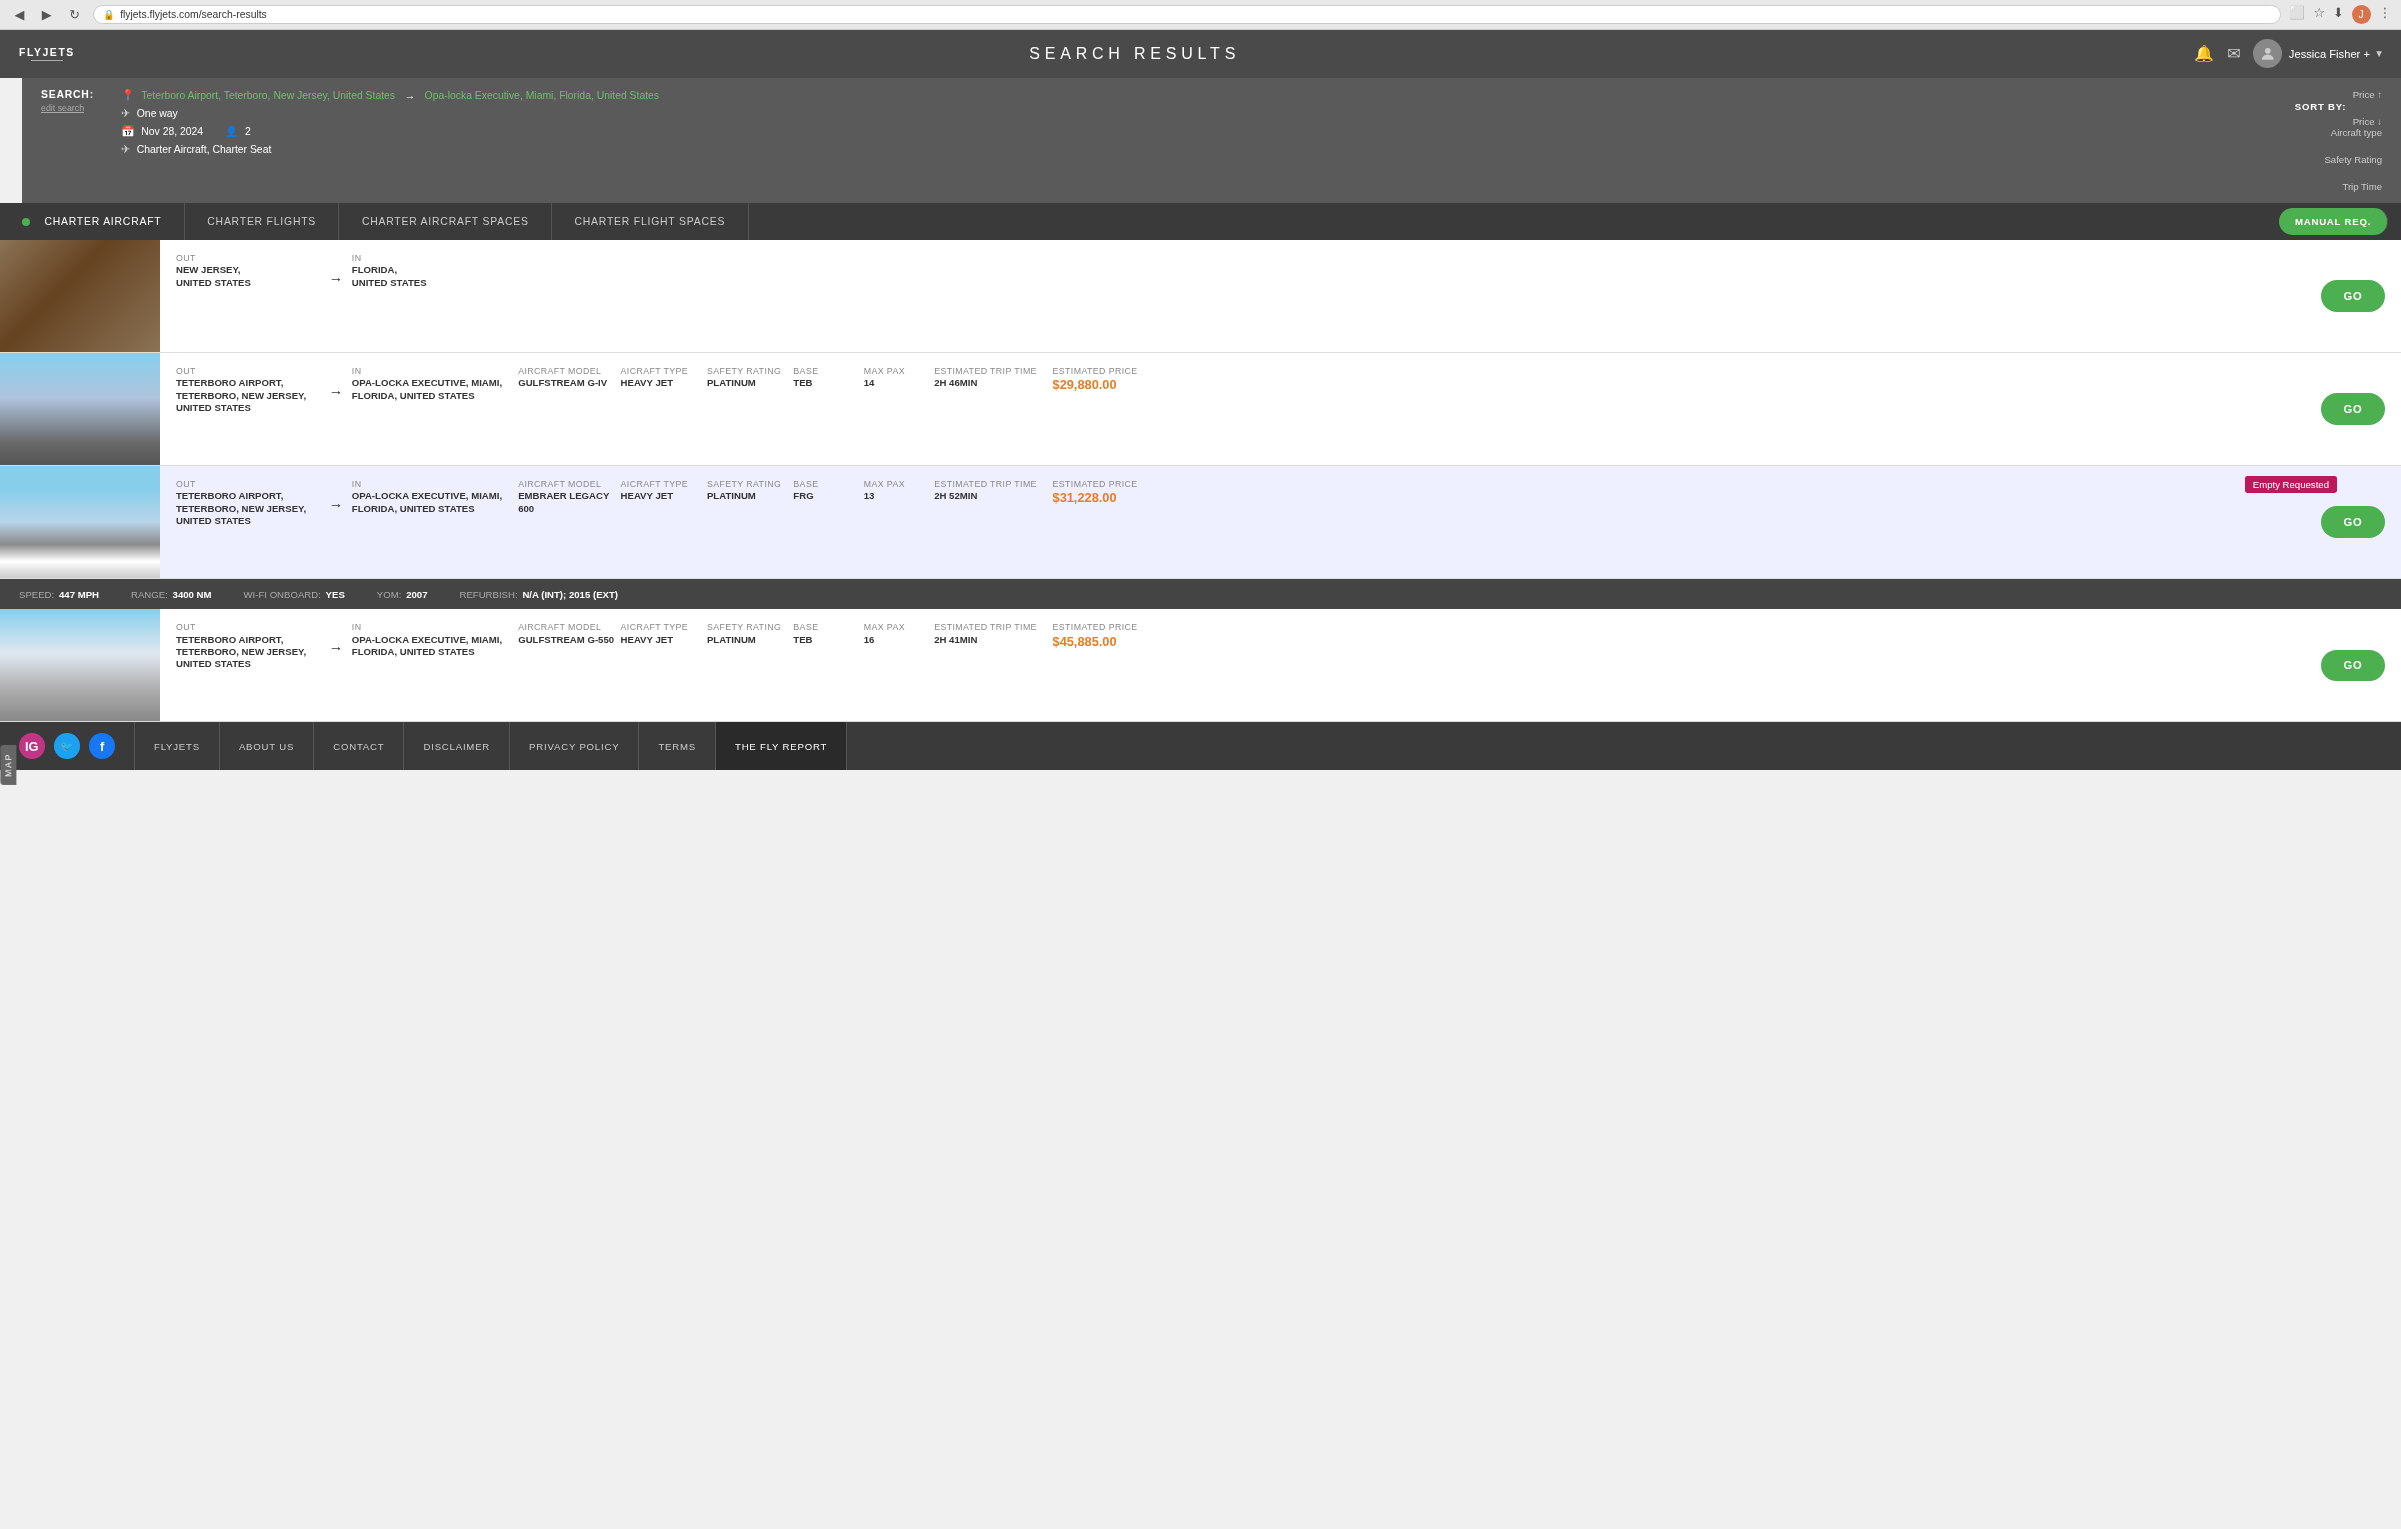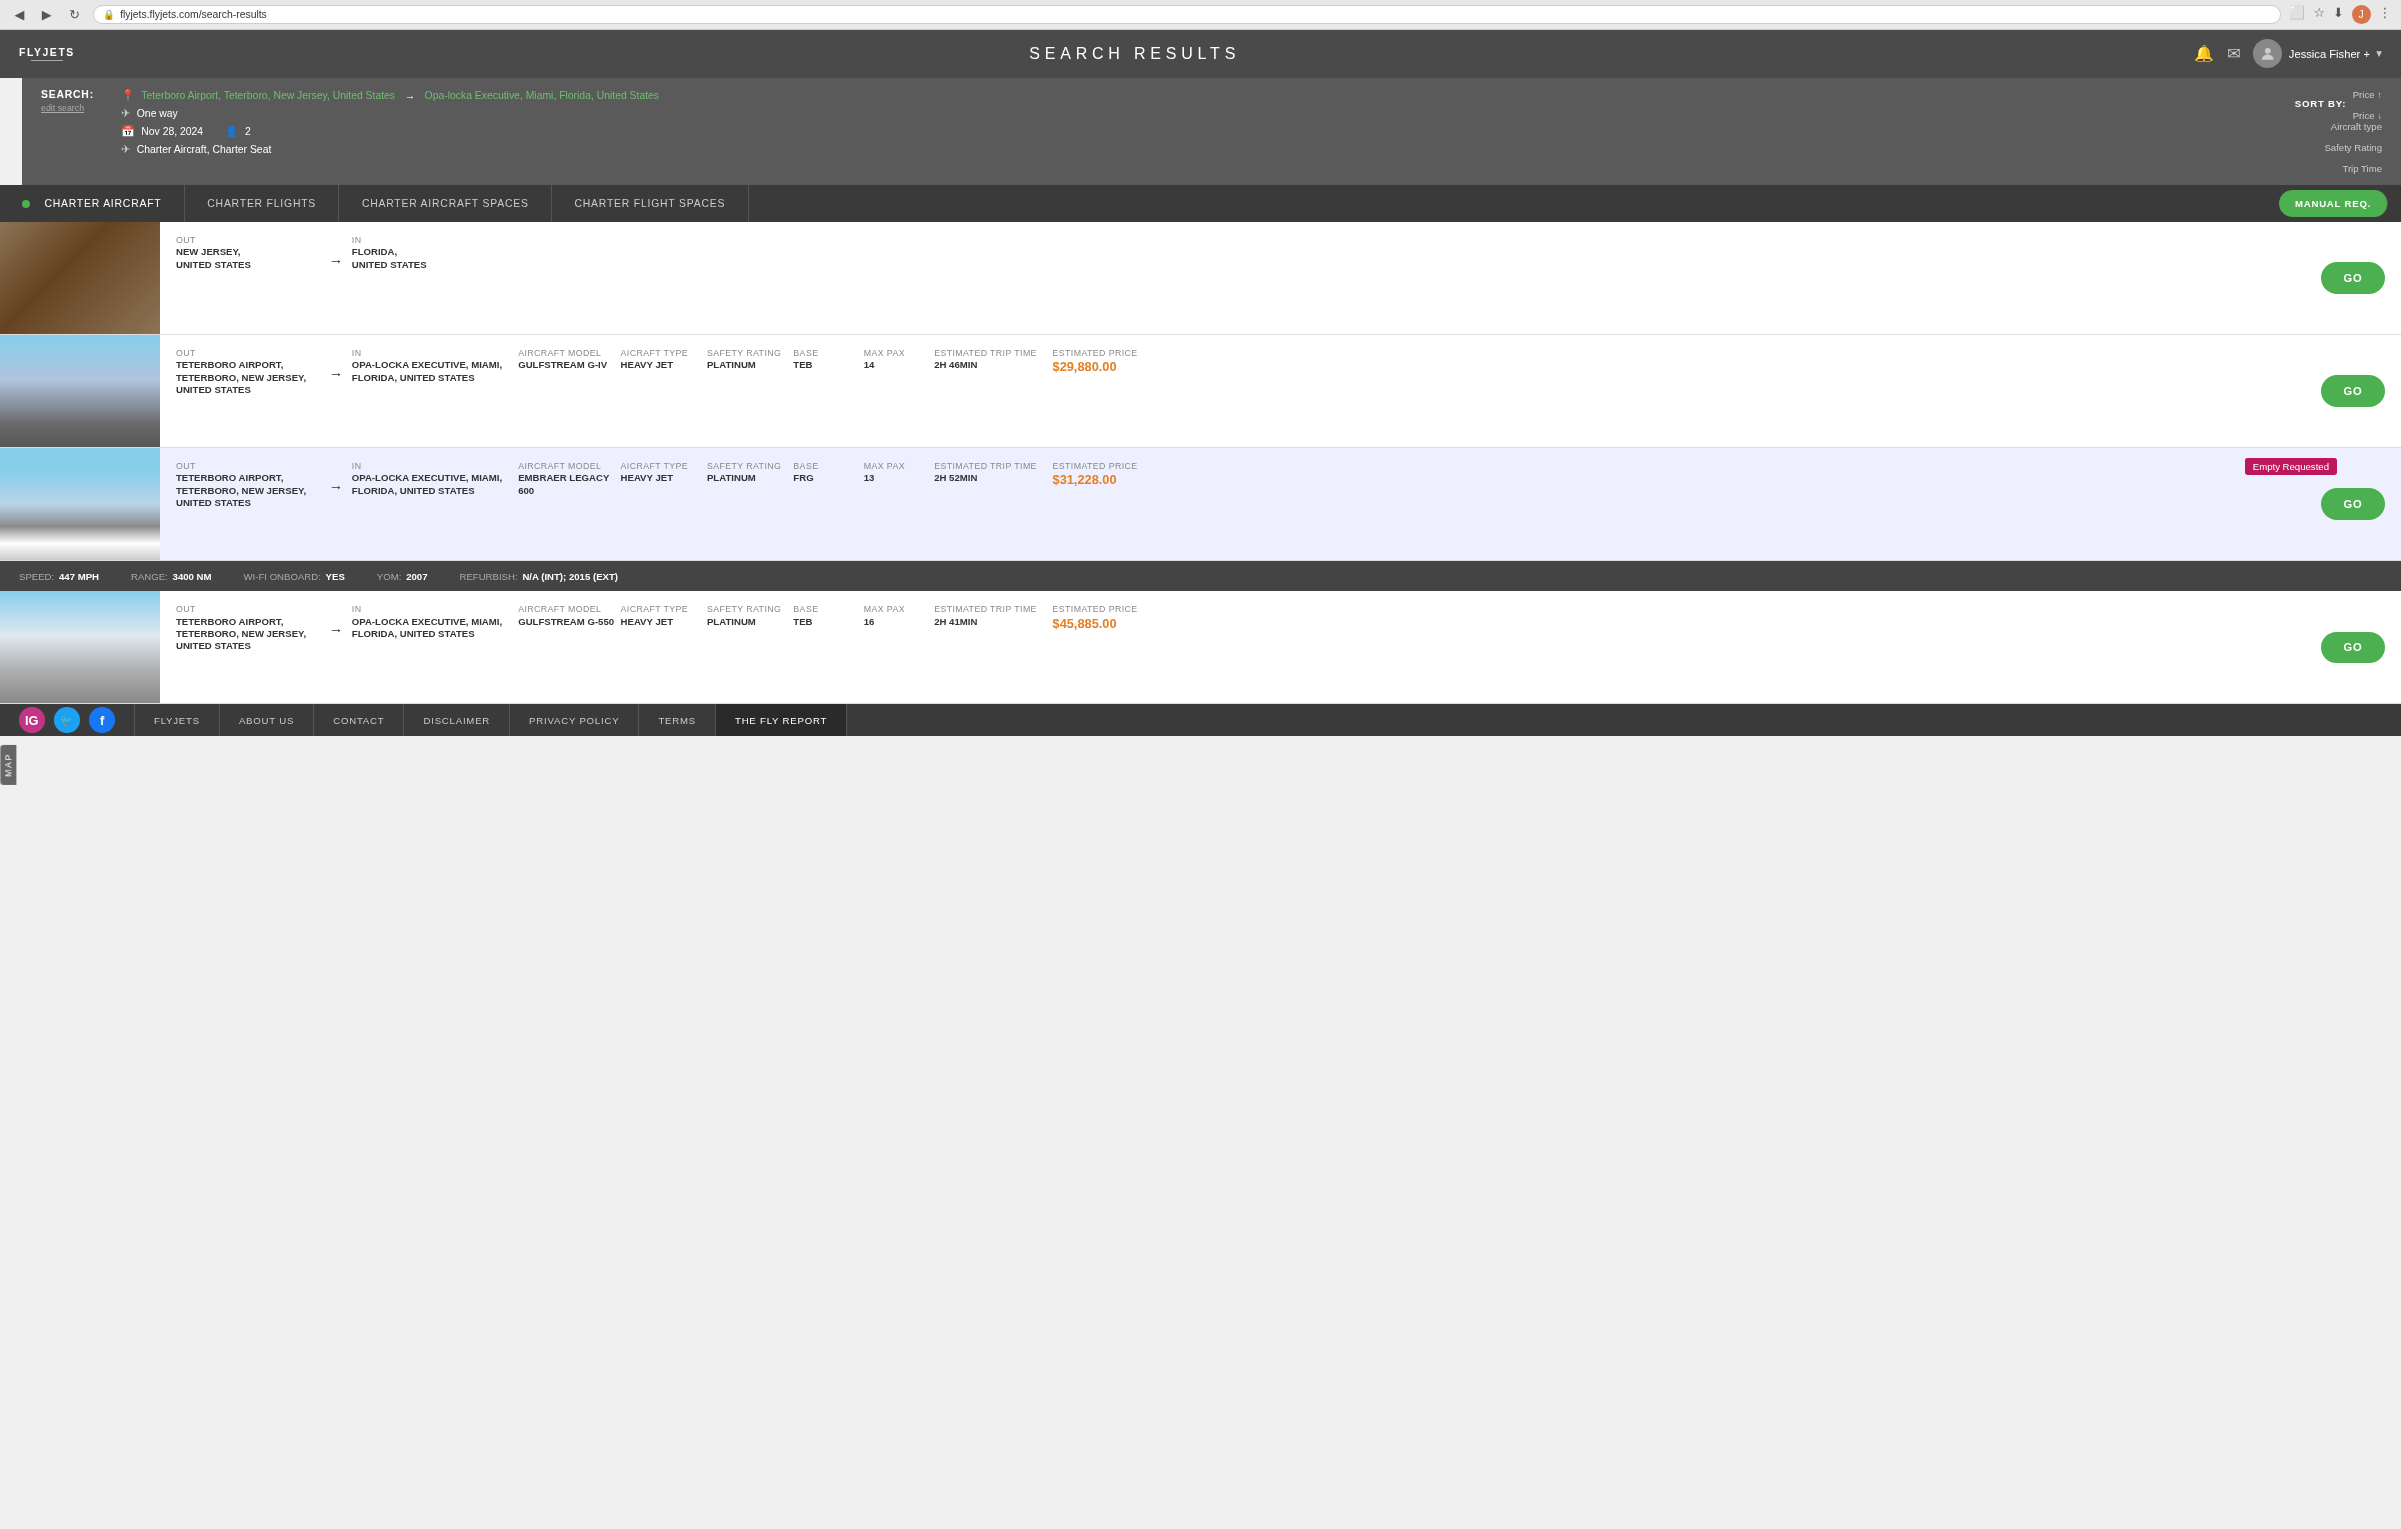--- a/index.html
+++ b/index.html
@@ -105,21 +105,21 @@
     .sort-label {
       color: #fff;
       font-size: 9.6px;
       letter-spacing: 0.8px;
       font-weight: bold;
       margin-bottom: 3.2px;
     }
     .sort-options {
       display: flex;
       flex-direction: column;
-      gap: 10px;
+      gap: 16px;
       align-items: flex-end;
     }
     .sort-option {
       color: #ccc;
       font-size: 9.6px;
       cursor: pointer;
     }
 
     
     .tabs {
@@ -294,21 +294,21 @@
     .spec-item { display: flex; gap: 4.8px; }
     .spec-label { color: #aaa; }
     .spec-value { font-weight: bold; color: #fff; }
 
     
     .footer {
       background: #3a3a3a;
       display: flex;
       align-items: center;
       padding: 0 19px;
-      height: 32px;
+      height: 48px;
     }
     .footer-social {
       display: flex;
       gap: 9.6px;
       margin-right: 19px;
     }
     .social-icon {
       width: 25.6px;
       height: 25.6px;
       border-radius: 50%;

